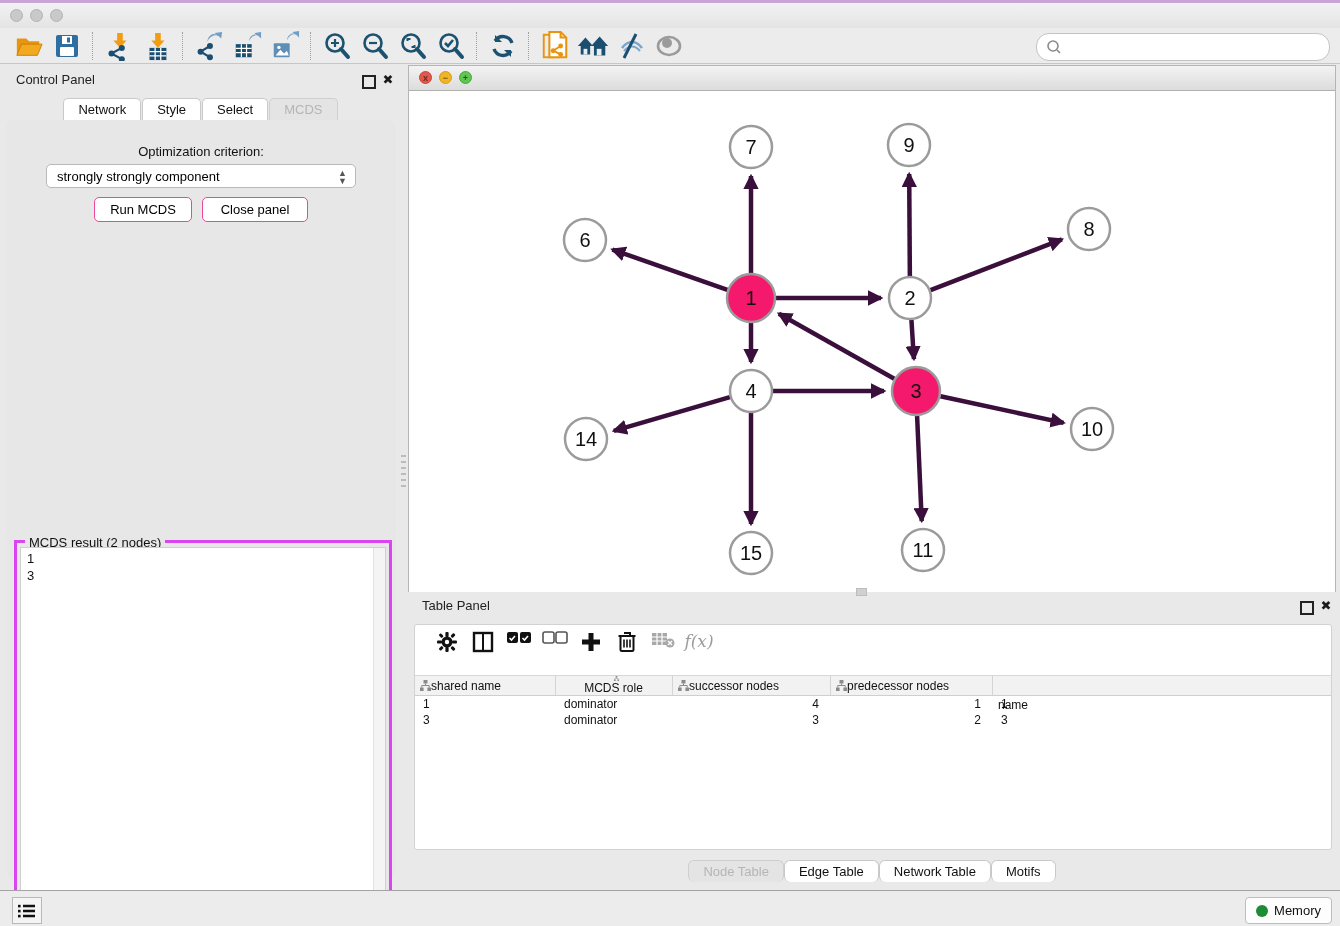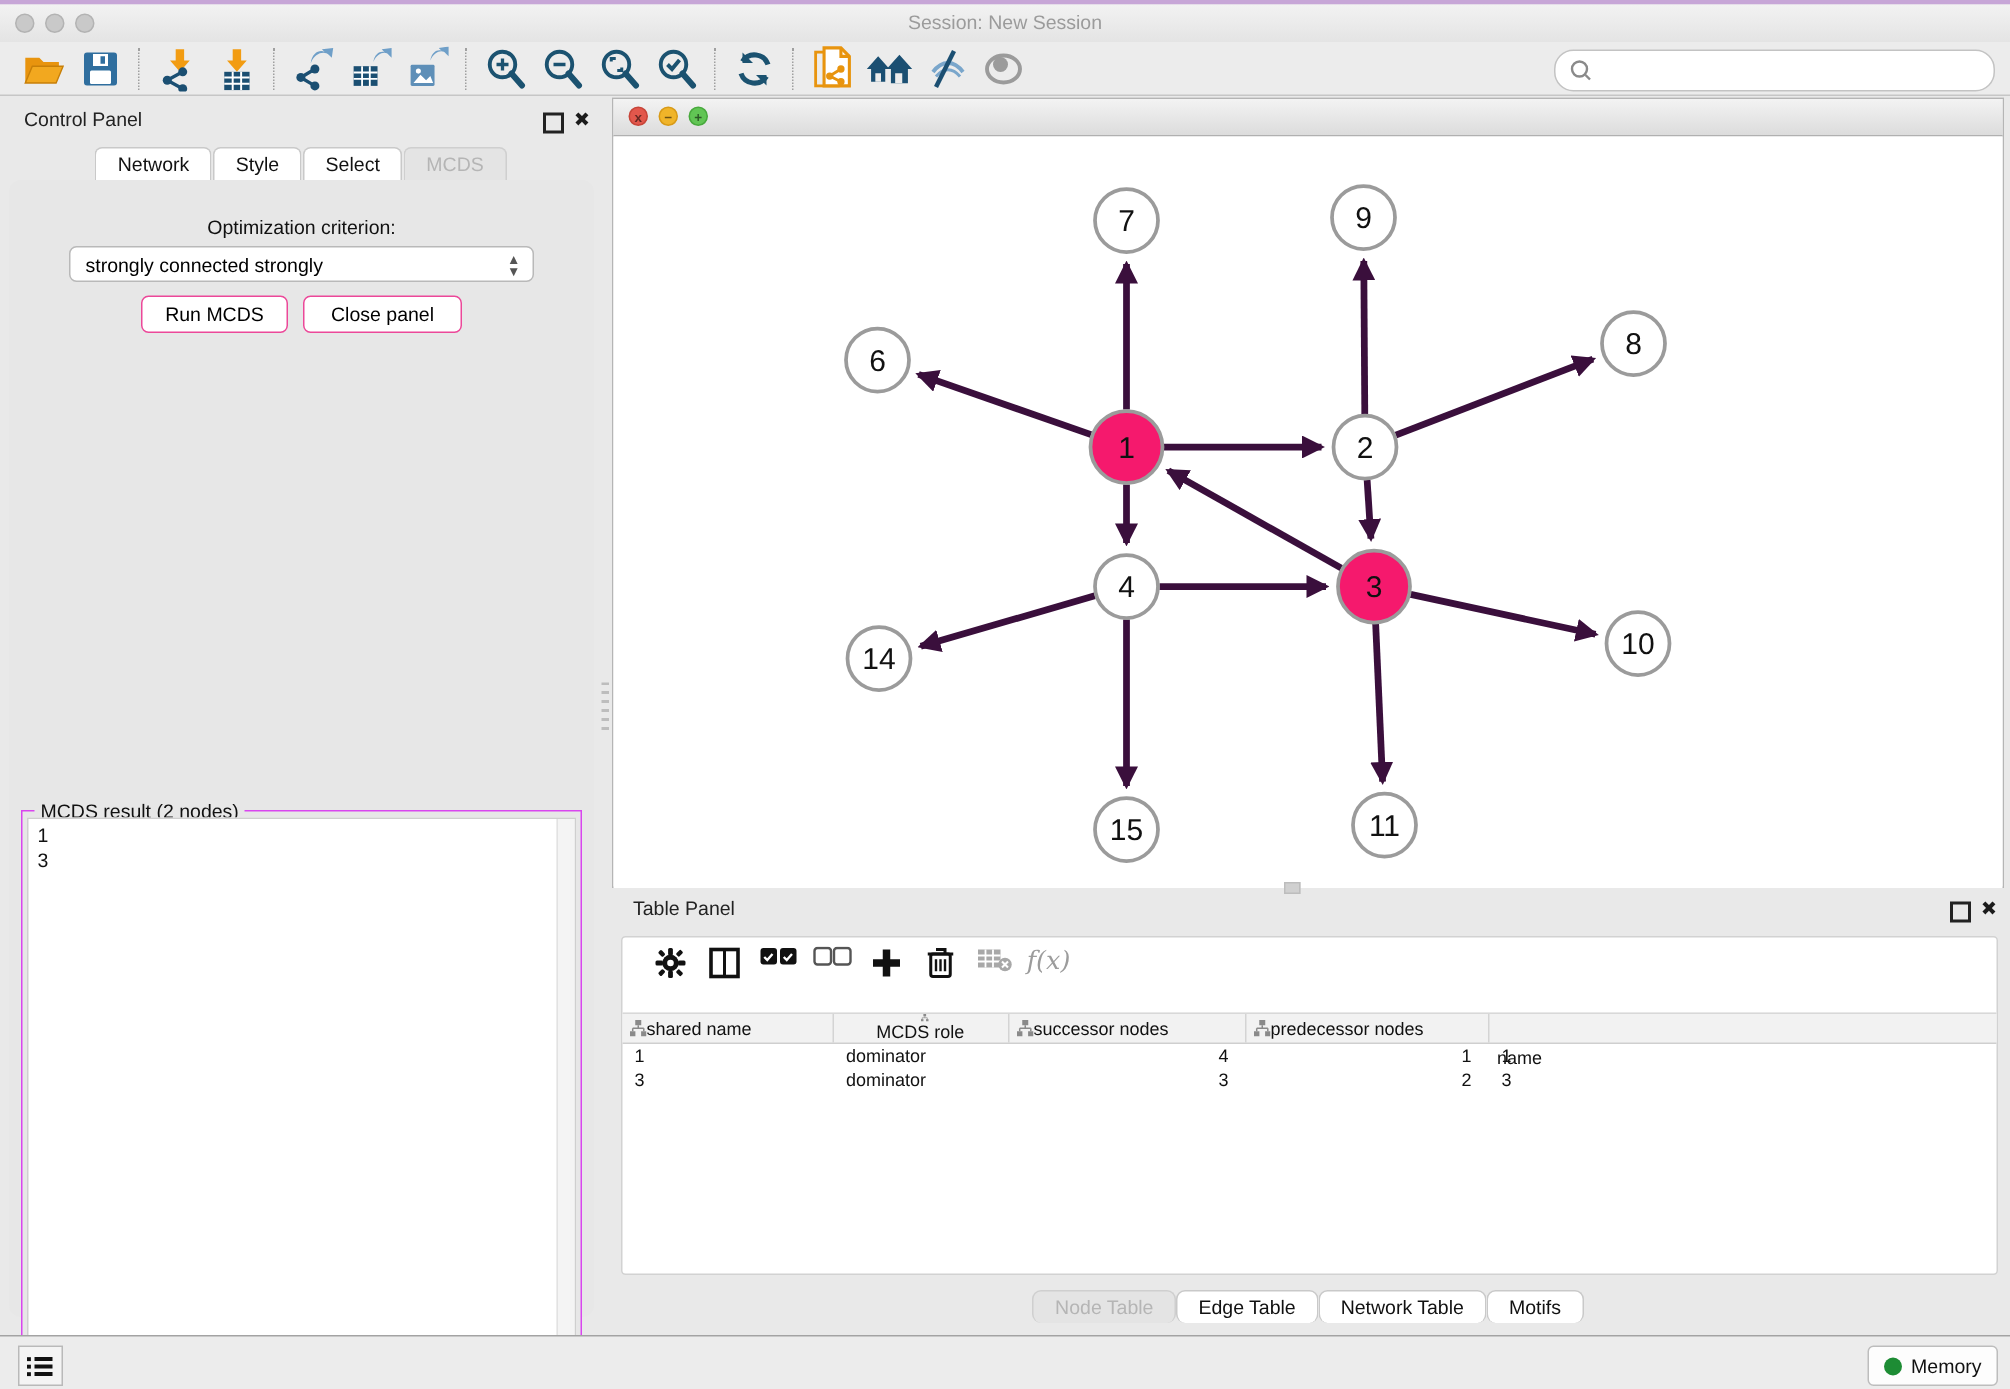--- a/index.html
+++ b/index.html
@@ -44,21 +44,21 @@
   #opt-select{position:absolute;left:40px;top:44px;width:310px;height:24px;background:#fff;
               border:1px solid #b9b9b9;border-radius:5px;font-size:13px;display:flex;
               align-items:center;padding-left:10px;box-sizing:border-box;}
   #opt-stepper{position:absolute;right:8px;top:4px;font-size:9px;color:#555;line-height:8px;text-align:center;}
   .cp-btn{position:absolute;top:77px;height:23px;background:#fff;border:1px solid #ec4899;
           border-radius:5px;font-size:13px;display:flex;align-items:center;justify-content:center;}
   #run-btn{left:88px;width:96px;}
   #close-btn{left:196px;width:104px;}
 
   #result-box{position:absolute;left:8px;top:420px;width:372px;height:372px;
-              border:1px solid #d946ef;background:#e7e7e7;}
+              border:3px solid #d946ef;background:#e7e7e7;}
   #result-legend{position:absolute;left:8px;top:-8px;background:#e7e7e7;padding:0 4px;
                  font-size:13px;color:#111;}
   #result-list{position:absolute;left:3px;top:4px;right:3px;bottom:3px;background:#fff;
                border:1px solid #cfcfcf;font-size:13px;color:#111;}
   #result-items{padding:2px 0 0 6px;line-height:17px;}
   #result-scroll{position:absolute;right:0;top:0;bottom:0;width:11px;background:#f4f4f4;
                  border-left:1px solid #e2e2e2;}
 
   
   #network-window{position:absolute;left:408px;top:65px;width:928px;height:527px;
@@ -106,21 +106,20 @@
 </head>
 <body>
 
 <div id="app">
   <div id="top-strip"></div>
 
   <div id="titlebar">
     <div class="tl-dot" style="left:10px"></div>
     <div class="tl-dot" style="left:30px"></div>
     <div class="tl-dot" style="left:50px"></div>
-    <div id="win-title">Session: New Session</div>
   </div>
 
   <div id="toolbar">
     <div class="tb-btn">
       <svg width="30" height="28" viewBox="0 0 32 30">
         <path d="M3 25 V7 h10 l3 3 h11 v4" fill="#E8940E"></path>
         <path d="M3 25 L8 13 H30 L25 25 Z" fill="#F2A81F" stroke="#C77F08" stroke-width="1"></path>
       </svg>
     </div>
     <div class="tb-btn">
@@ -261,21 +260,21 @@
     </div>
     <div id="cp-tabs">
         <div class="tab">Network</div>
         <div class="tab">Style</div>
         <div class="tab">Select</div>
         <div class="tab active">MCDS</div>
       </div>
     <div id="cp-body">
       <div id="opt-label">Optimization criterion:</div>
       <div id="opt-select">
-        <span>strongly connected strongly</span>
+        <span>strongly strongly component</span>
         <span id="opt-stepper">▲<br>▼</span>
       </div>
       <div class="cp-btn" id="run-btn">Run MCDS</div>
       <div class="cp-btn" id="close-btn">Close panel</div>
       <div id="result-box">
         <div id="result-legend">MCDS result (2 nodes)</div>
         <div id="result-list">
           <div id="result-items">
               <div>1</div>
               <div>3</div>

